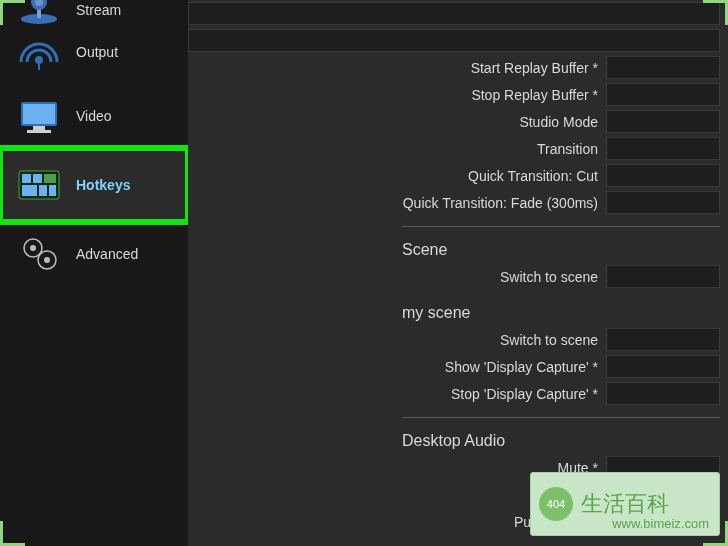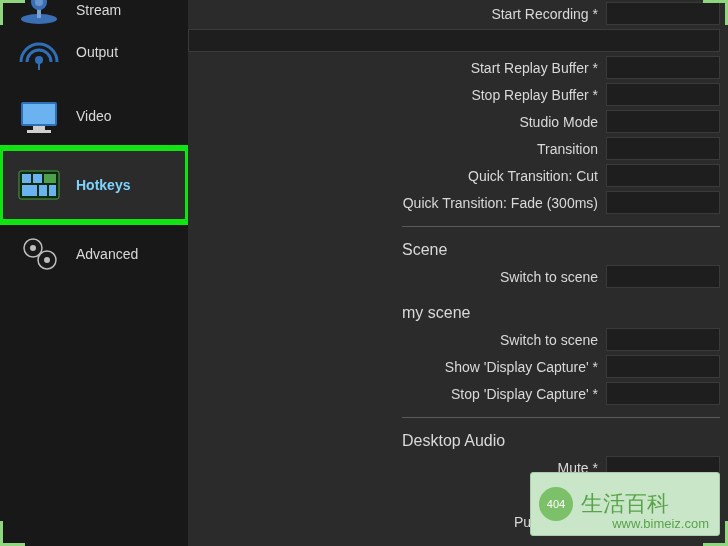--- a/index.html
+++ b/index.html
@@ -104,21 +104,20 @@
           </g>
         </svg>
       </span>
       <span class="lbl">Advanced</span>
     </div>
   </div>
 
   <div class="main">
 
     <div class="row">
-        <div class="label">Start Recording *</div>
         <div class="field"></div>
       </div>
     <div class="row">
         <div class="field"></div>
       </div>
     <div class="row">
         <div class="label">Start Replay Buffer *</div>
         <div class="field"></div>
       </div>
     <div class="row">

